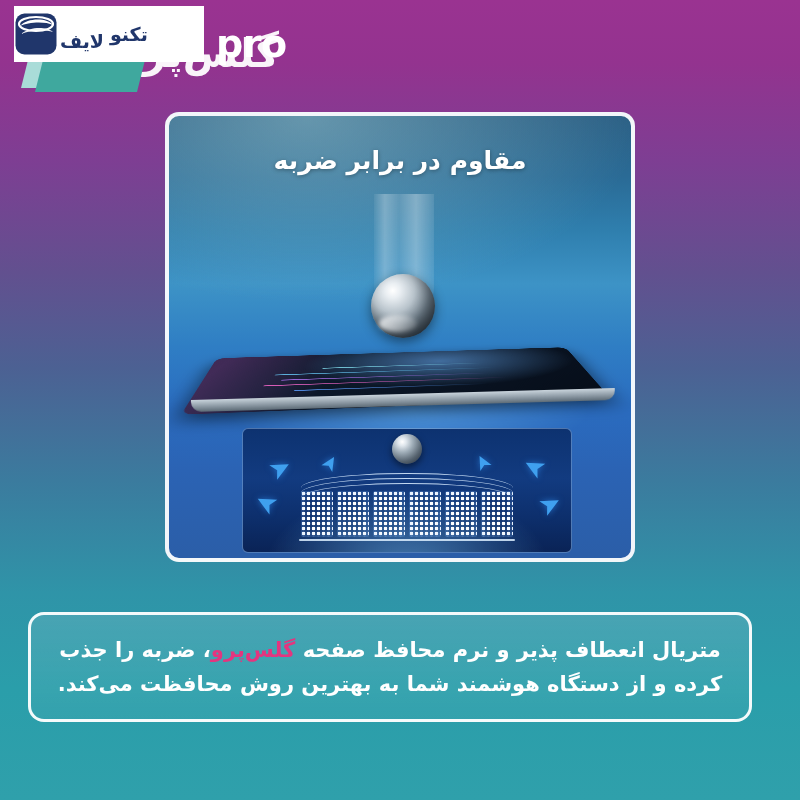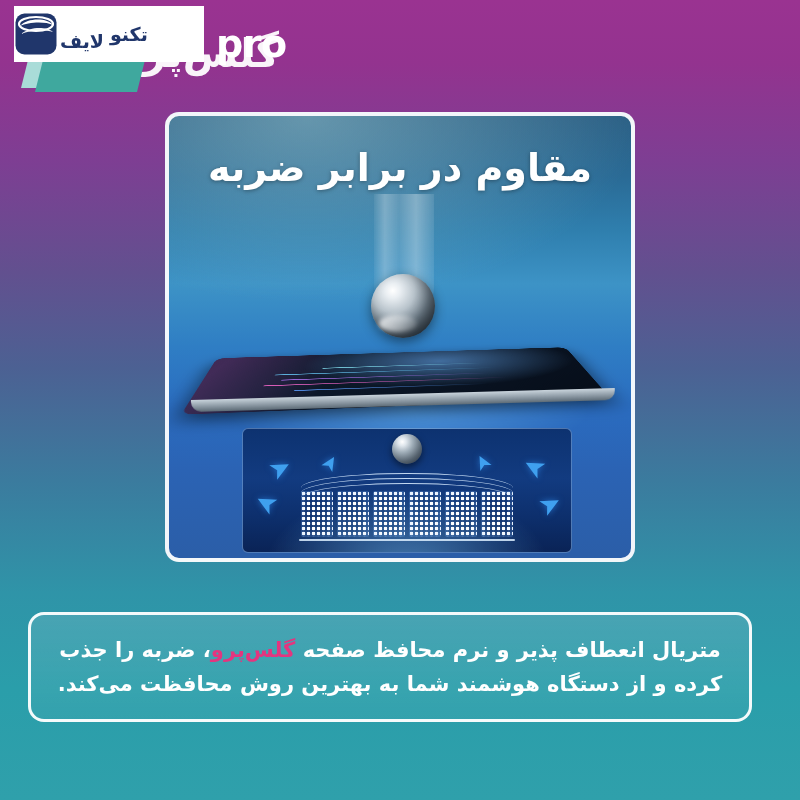--- a/index.html
+++ b/index.html
@@ -137,21 +137,21 @@
     z-index: 2;
   }
   .card-inner { position: absolute; inset: 0; }
 
   .headline {
     position: absolute;
     top: 30px;
     left: 0; right: 0;
     text-align: center;
     color: #ffffff;
-    font-size: 38px;
+    font-size: 25px;
     font-weight: bold;
     letter-spacing: .5px;
     text-shadow: 0 1px 4px rgba(0,0,0,.35);
     z-index: 5;
   }
 
   
   .tube {
     position: absolute;
     left: 205px;

